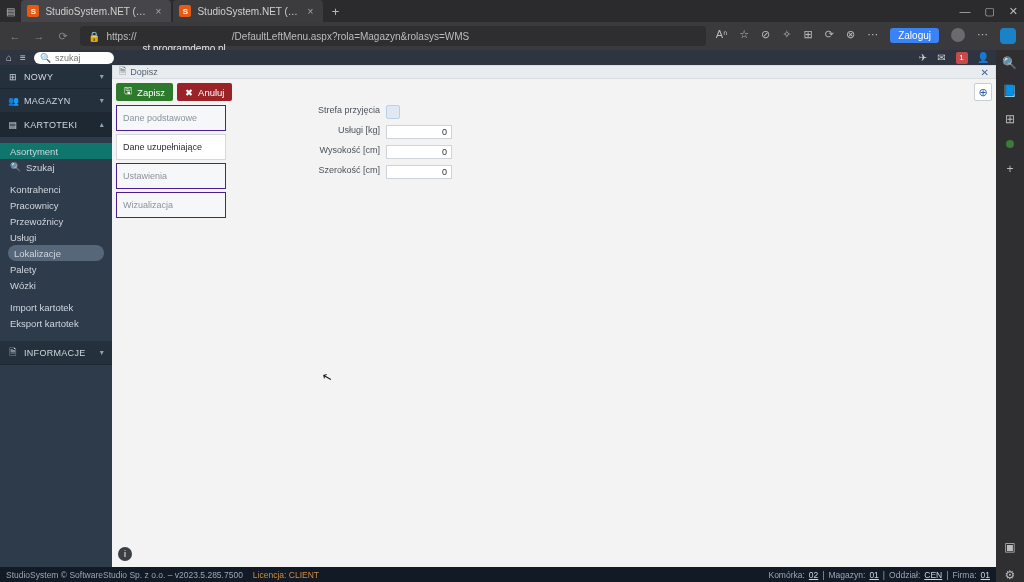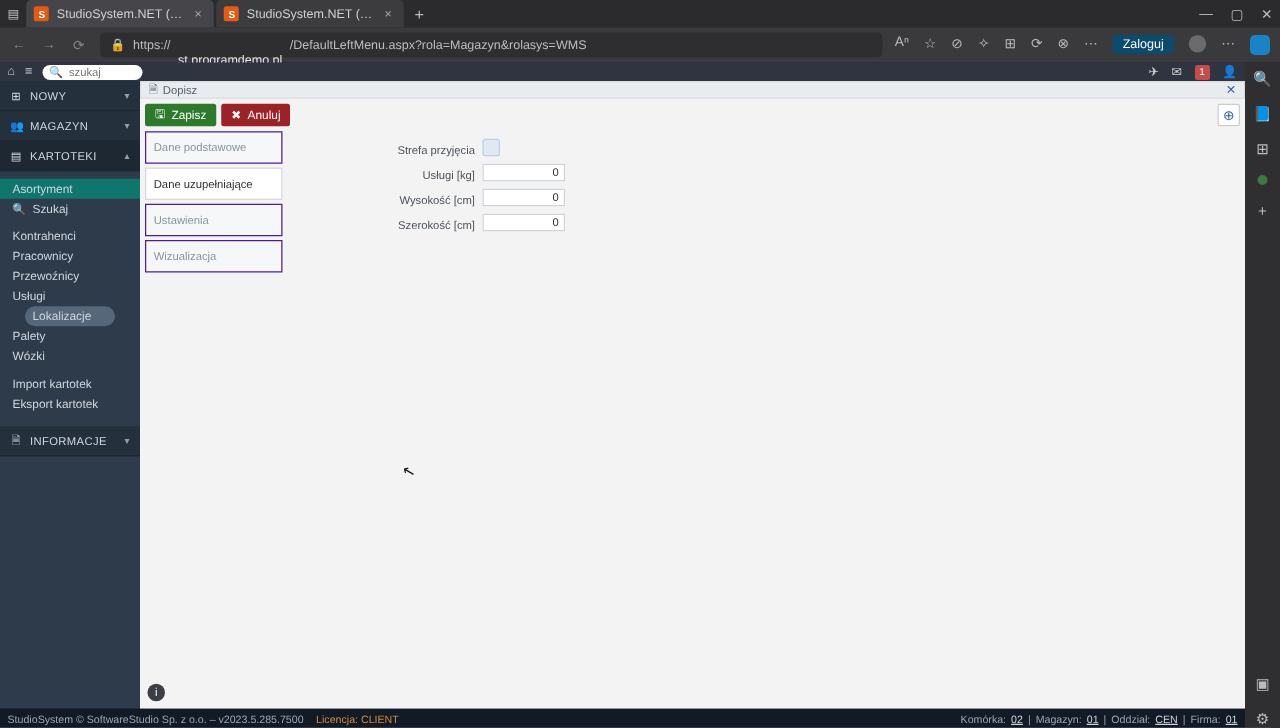--- a/index.html
+++ b/index.html
@@ -13,21 +13,21 @@
 .tab-title { white-space: nowrap; overflow: hidden; text-overflow: ellipsis; font-size: 10px; color: #d0d0d0; flex:1;}
 .tab-close { font-size: 10px; color: #aaa; }
 .tab-add { width: 20px; text-align: center; color: #bbb; font-size: 13px; }
 .win-controls { margin-left: auto; display: flex; gap: 14px; color: #bbb; font-size: 11px; }
 
 .browser-toolbar { height: 28px; background: #3a3a3d; display: flex; align-items: center; padding: 0 8px; gap: 10px; color: #c4c4c4; font-size: 11px; }
 .nav-btn { width: 14px; text-align: center; color: #888; }
 .urlbar-container { flex: 1; display: flex; align-items: center; height: 20px; border-radius: 4px; background: #2e2e31; padding: 0 8px; gap: 6px; color: #bdbdbd; font-size: 10px; }
 .url-host { color: #e6e6e6; margin-top: 24px; }
 .toolbar-icons { display: flex; gap: 12px; align-items: flex-start; color: #bcbcbc; font-size: 11px; }
-.login-pill { background: #0c4a6e; color: #fff; padding: 2px 8px; border-radius: 3px; font-size: 10px; }
+.login-pill { background: #3b82f6; color: #fff; padding: 2px 8px; border-radius: 3px; font-size: 10px; }
 .avatar { width: 14px; height: 14px; background: #6b6b6f; border-radius: 50%; }
 .bing { width: 16px; height: 16px; background: #1a82c7; border-radius: 4px; }
 
 
 .edge-rail { position: absolute; right: 0; top: 50px; width: 28px; height: 532px; background: #2f2f32; display: flex; flex-direction: column; align-items: center; padding-top: 6px; gap: 14px; color: #bcbcbc; font-size: 12px; }
 .edge-rail .spacer { flex: 1; }
 .dot { width: 8px; height: 8px; background: #3a7a3a; border-radius: 50%; }
 
 
 .app-bar { position: absolute; left: 0; right: 28px; top: 50px; height: 15px; background: #2e3440; display: flex; align-items: center; padding: 0 6px; gap: 8px; }
@@ -35,21 +35,21 @@
 .search-pill { width: 80px; height: 12px; background: #fff; border-radius: 7px; display: flex; align-items: center; padding: 0 6px; gap: 4px; color: #777; font-size: 9px; }
 .app-bar-right { margin-left: auto; display: flex; align-items: center; gap: 10px; color: #d0d0d0; font-size: 10px; }
 .env-badge { width: 12px; height: 12px; background: #c64b4b; border-radius: 2px; color: #fff; font-size: 8px; display: flex; align-items: center; justify-content: center; }
 
 
 .sidebar { position: absolute; left: 0; top: 65px; bottom: 15px; width: 112px; background: #2e3b4b; color: #cfd6de; font-size: 10px; }
 .sb-section { display: flex; align-items: center; height: 24px; padding: 0 8px; gap: 6px; background: #25303d; border-bottom: 1px solid #1e2731; text-transform: uppercase; font-size: 9px; letter-spacing: .3px; }
 .sb-section .exp { margin-left: auto; font-size: 8px; color: #8fa0b2; }
 .sb-sub { display: flex; align-items: center; height: 16px; padding: 0 8px 0 10px; gap: 6px; font-size: 9.5px; }
 .sb-sub.header { background: #0f766e; }
-.sb-sub.active { background: #56677a; border-radius: 8px; margin: 0 20px; padding-left: 6px; }
+.sb-sub.active { background: #56677a; border-radius: 8px; margin: 0 8px; padding-left: 6px; }
 .sb-icon { width: 10px; display: inline-block; text-align: center; font-size: 9px; }
 
 
 .footer { position: absolute; left: 0; right: 28px; bottom: 0; height: 15px; background: #121a26; color: #9aa6b5; font-size: 8.5px; display: flex; align-items: center; padding: 0 6px; gap: 10px; }
 .footer .lic { color: #d08b3f; }
 .footer .right { margin-left: auto; display: flex; gap: 4px; }
 .footer .right b { color: #cfd6de; text-decoration: underline; font-weight: normal; }
 
 
 .main { position: absolute; left: 112px; right: 28px; top: 65px; bottom: 15px; background: #f3f3f3; }
@@ -61,21 +61,21 @@
 .btn.save { background: #2d7a2d; }
 .btn.cancel { background: #9b2226; }
 .corner-btn { width: 18px; height: 18px; border: 1px solid #c9ced4; background: #fff; display: flex; align-items: center; justify-content: center; color: #2d5fa4; font-size: 11px; border-radius: 2px; }
 
 .form-grid { display: flex; gap: 8px; padding: 0 4px; }
 .tabs-col { width: 110px; display: flex; flex-direction: column; gap: 3px; }
 .vtab { background: #f6f7f8; border: 1px solid #4c1d95; height: 26px; display: flex; align-items: center; padding: 0 6px; font-size: 9px; color: #8a939e; }
 .vtab.active { background: #ffffff; color: #2b2f33; border-color: #d4d7db; box-shadow: inset 2px 0 0 #fff; }
 
 .fields-col { padding-left: 36px; }
-.frow { display: flex; align-items: flex-end; height: 20px; gap: 6px; }
+.frow { display: flex; align-items: flex-start; height: 20px; gap: 6px; }
 .flabel { width: 110px; text-align: right; font-size: 9px; color: #4b525a; }
 .chk { width: 14px; height: 14px; background: #dfe8f3; border: 1px solid #bcd0e6; border-radius: 2px; }
 .numin { width: 66px; height: 14px; border: 1px solid #cfd4da; background: #fff; font-size: 9px; text-align: right; padding: 0 4px; color: #2b2f33; }
 
 .info-fab { position: absolute; left: 6px; bottom: 6px; width: 14px; height: 14px; border-radius: 50%; background: #3b3f44; color: #fff; font-size: 9px; display: flex; align-items: center; justify-content: center; }
 
 .cursor { position: absolute; left: 210px; top: 305px; font-size: 12px; color: #111; transform: rotate(-15deg); pointer-events:none; }
 </style>
 </head>
 <body>

